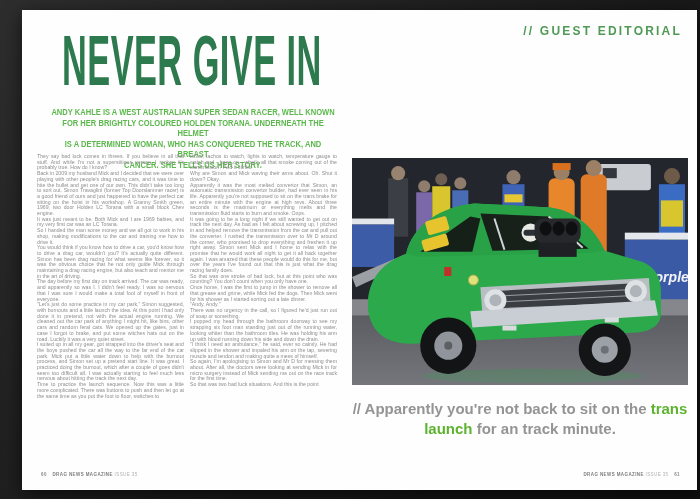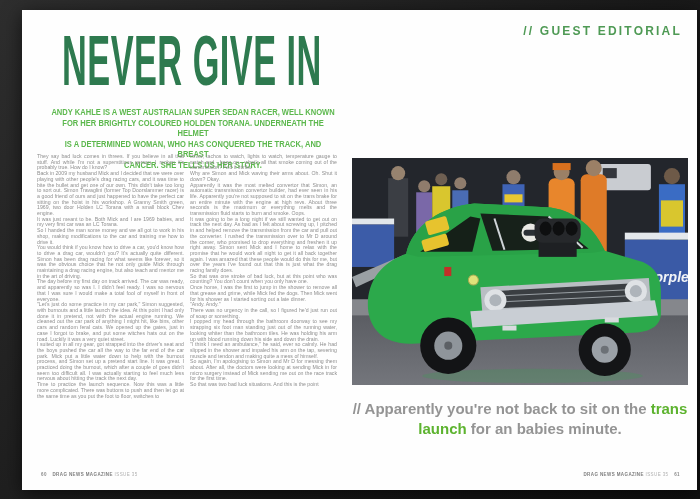--- a/index.html
+++ b/index.html
@@ -178,21 +178,21 @@
           <circle cx="96" cy="186" r="14" fill="#8f959b"></circle>
           <circle cx="96" cy="186" r="4" fill="#5c6065"></circle>
           <circle cx="252" cy="190" r="26" fill="#141517"></circle>
           <circle cx="252" cy="190" r="13" fill="#9ba1a7"></circle>
           <circle cx="252" cy="190" r="4" fill="#6c7176"></circle>
         </g>
       </svg>
     </div>
 
     <div class="pullquote">
-      <span>// Apparently you're not back to sit on the </span><span class="hl">trans launch</span><span> for an babies minute.</span>
+      <span>// Apparently you're not back to sit on the </span><span class="hl">trans launch</span><span> for an track minute.</span>
     </div>
 
     <div class="footer footer-left">
       <span class="pn">60</span>
       <span class="strong">DRAG NEWS MAGAZINE</span>
       <span>ISSUE 35</span>
     </div>
     <div class="footer footer-right">
       <span class="strong">DRAG NEWS MAGAZINE</span>
       <span>ISSUE 35</span>

